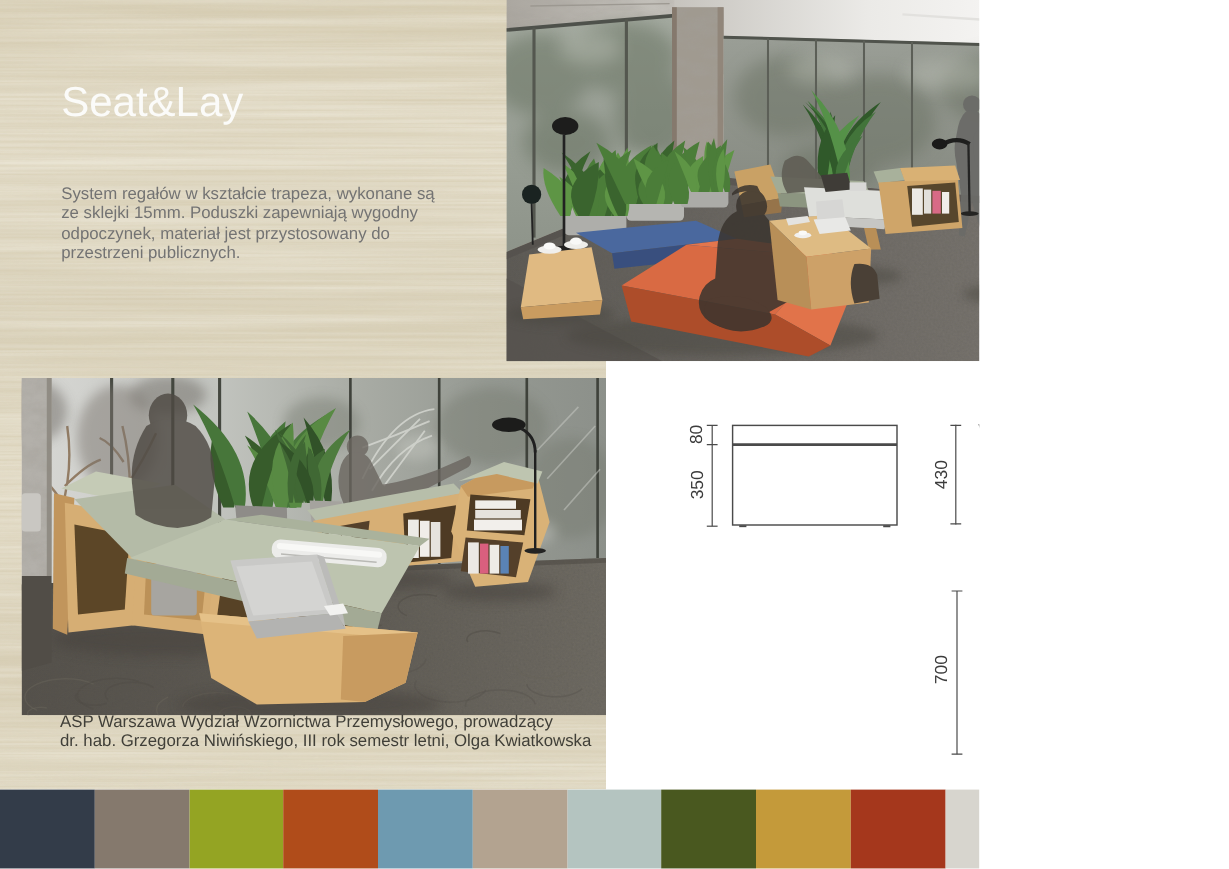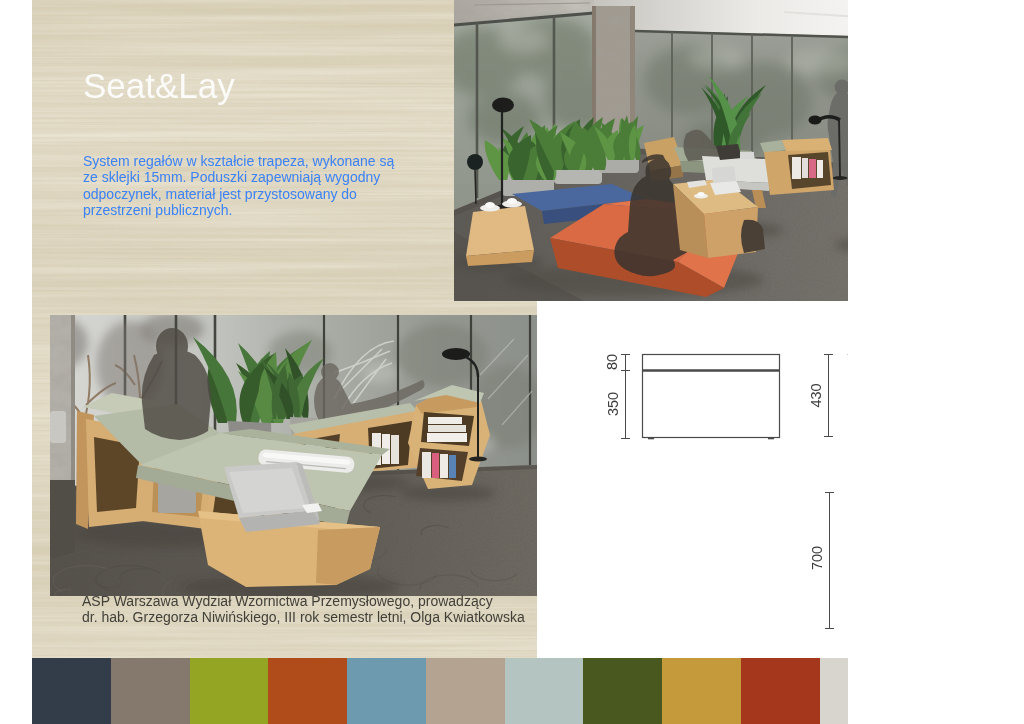--- a/index.html
+++ b/index.html
@@ -1,21 +1,21 @@
 <!DOCTYPE html>
 <html><head>
 <meta charset="utf-8">
 <style>
   html,body{margin:0;padding:0;background:#fff;}
   .page{position:relative;width:816px;height:724px;overflow:hidden;background:#fff;
-        font-family:"Liberation Sans",sans-serif;margin-left:32px;}
+        font-family:"Liberation Sans",sans-serif;}
   .abs{position:absolute;}
   .title{position:absolute;left:51px;top:68px;color:#fbfbf9;font-size:35px;
          line-height:1;letter-spacing:0;font-weight:400;}
-  .body-text{position:absolute;left:51px;top:153px;width:340px;color:#3b82f6;
+  .body-text{position:absolute;left:51px;top:153px;width:340px;color:#737373;
              font-size:14px;line-height:16.4px;letter-spacing:0;white-space:nowrap;}
   .caption{position:absolute;left:50px;top:594px;width:460px;text-align:left;
            color:#403f38;font-size:14px;line-height:15.8px;letter-spacing:0;}
   .swatches{position:absolute;left:0;top:658px;width:1024px;height:66px;display:flex;}
   .swatches div{flex:1 1 0;}
 </style>
 </head>
 <body>
 <div class="page">
 

